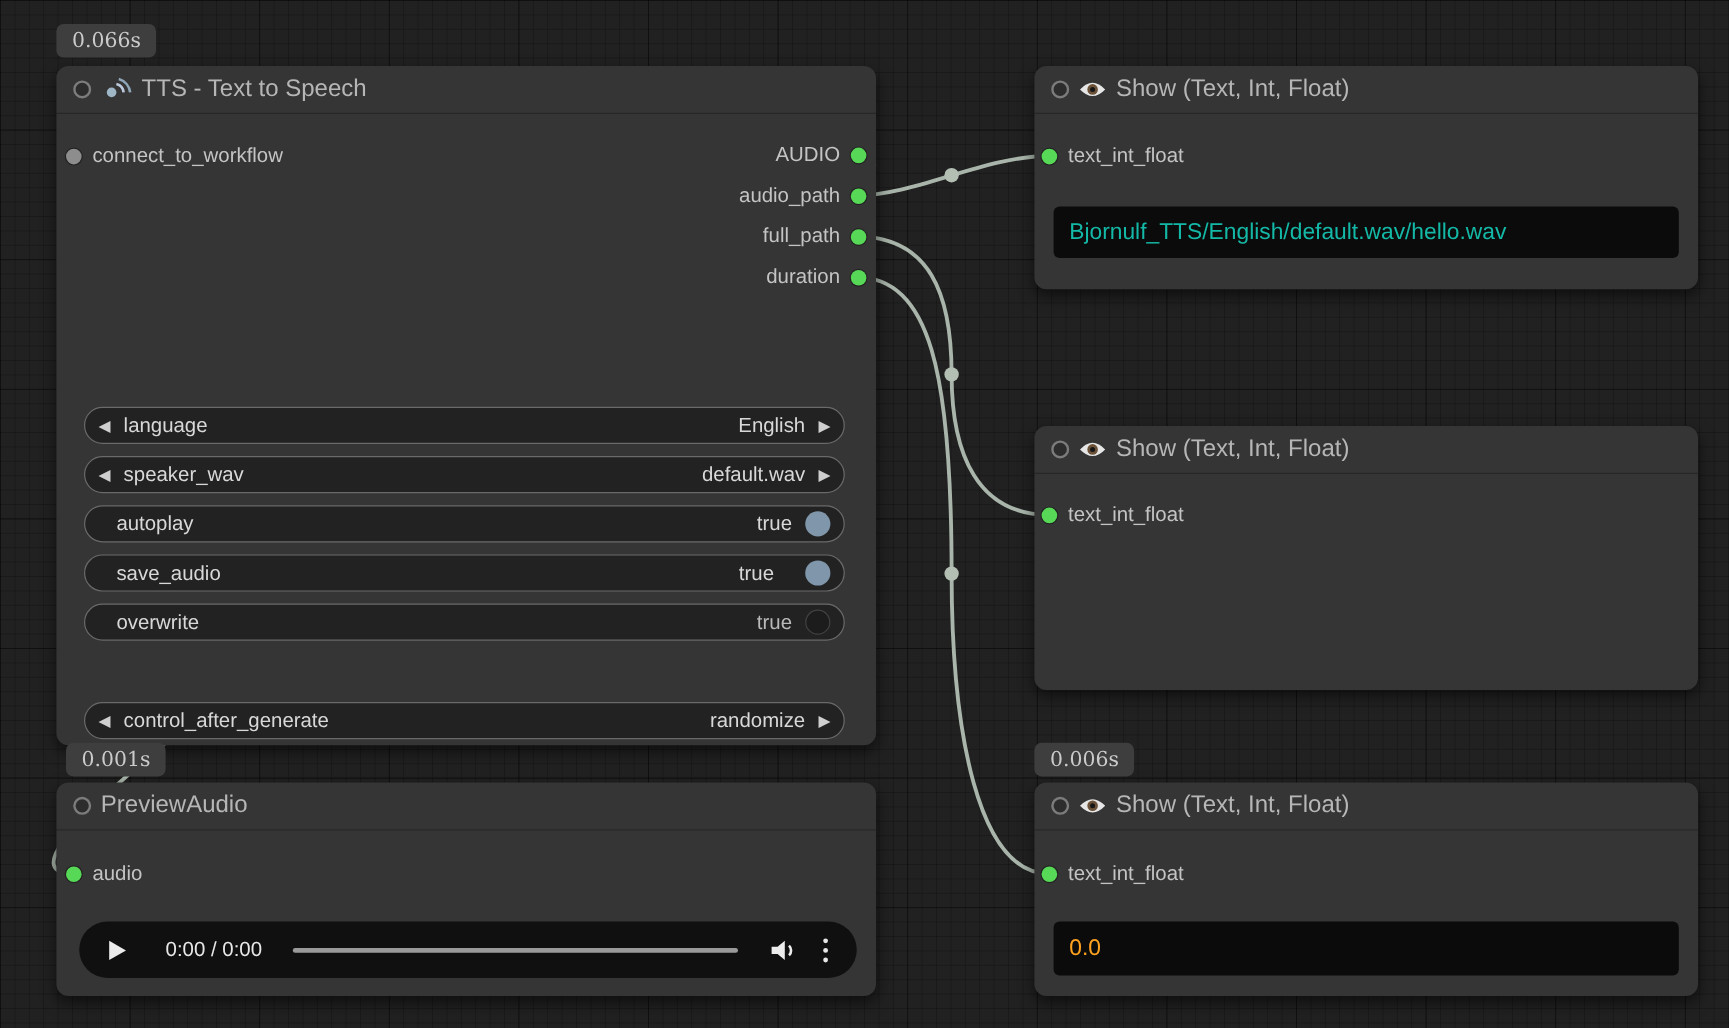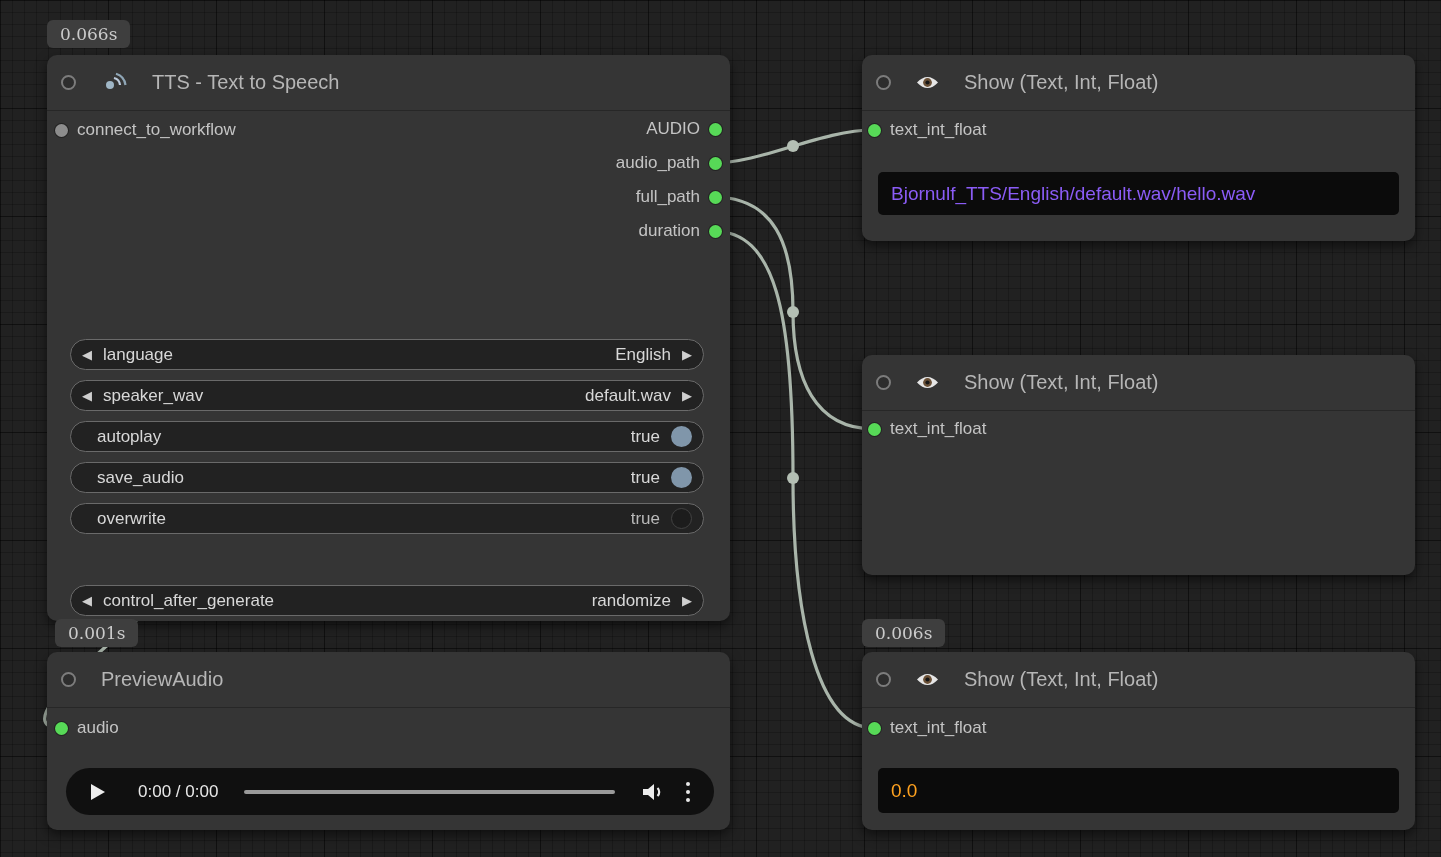--- a/index.html
+++ b/index.html
@@ -17,21 +17,21 @@
   }
   .links{position:absolute;left:0;top:0;z-index:1;}
   .links path{fill:none;stroke:#a9b5aa;stroke-width:3.2;stroke-linecap:round;}
   .links circle{fill:#b4bfb4;}
 
   .node{
     position:absolute;z-index:2;background:#353535;border-radius:10px;
     box-shadow:0 5px 12px rgba(0,0,0,0.55);color:#c8c8c8;
   }
   .node-header{
-    height:56px;display:flex;align-items:center;gap:25px;padding:0 14px;
+    height:40px;display:flex;align-items:center;gap:8px;padding:0 14px;
     border-bottom:1px solid rgba(0,0,0,0.25);box-sizing:border-box;
   }
   .collapse-dot{
     width:15px;height:15px;border-radius:50%;flex:0 0 auto;
     border:2px solid #7c7c7c;background:#2d2d2d;box-sizing:border-box;
   }
   .node-title{font-size:20px;color:#b6b6b6;white-space:nowrap;}
 
   .port-row{position:absolute;display:flex;align-items:center;gap:9px;height:26px;}
   .port-dot{width:13px;height:13px;border-radius:50%;flex:0 0 auto;}
@@ -62,21 +62,21 @@
   .wspacer{flex:1;}
   .wvalue{margin-right:11px;white-space:nowrap;}
   .toggle-knob{width:21px;height:21px;border-radius:50%;flex:0 0 auto;box-sizing:border-box;}
   .toggle-knob.on{background:#8096aa;}
   .toggle-knob.off{background:#1c1c1c;border:1px solid #424242;}
 
   .valuebox{
     position:absolute;background:#0b0b0b;border-radius:5px;box-sizing:border-box;
     display:flex;align-items:center;padding:0 13px;font-size:19px;
   }
-  .valuebox.green{color:#8b5cf6;}
+  .valuebox.green{color:#14b8a6;}
   .valuebox.orange{color:#ffa21f;}
   .valuebox.wrap{display:block;padding:9px 13px;line-height:36px;word-break:break-all;white-space:normal;}
 
   .player{
     position:absolute;background:#101010;border-radius:24px;box-sizing:border-box;
     display:flex;align-items:center;padding:0 24px;color:#e8e8e8;
   }
   .player-time{font-size:17px;margin-left:32px;white-space:nowrap;}
   .player-slider{flex:1;height:4px;background:#9a9a9a;border-radius:2px;margin:0 26px;}
   .kebab{display:flex;flex-direction:column;gap:4px;margin-left:22px;}
@@ -151,21 +151,21 @@
       <span class="arrow">▶</span>
     </div>
 
     <div class="widget" style="left:23px;top:366px;width:634px;">
       <span class="wlabel noarrow">autoplay</span>
       <span class="wspacer"></span>
       <span class="wvalue">true</span>
       <span class="toggle-knob on"></span>
     </div>
 
-    <div class="widget" style="left:23px;top:407px;width:634px;">
+    <div class="widget" style="left:23px;top:407px;width:634px;gap:15px;">
       <span class="wlabel noarrow">save_audio</span>
       <span class="wspacer"></span>
       <span class="wvalue">true</span>
       <span class="toggle-knob on"></span>
     </div>
 
     <div class="widget" style="left:23px;top:448px;width:634px;">
       <span class="wlabel noarrow">overwrite</span>
       <span class="wspacer"></span>
       <span class="wvalue" style="color:#b9b9b9;">true</span>

